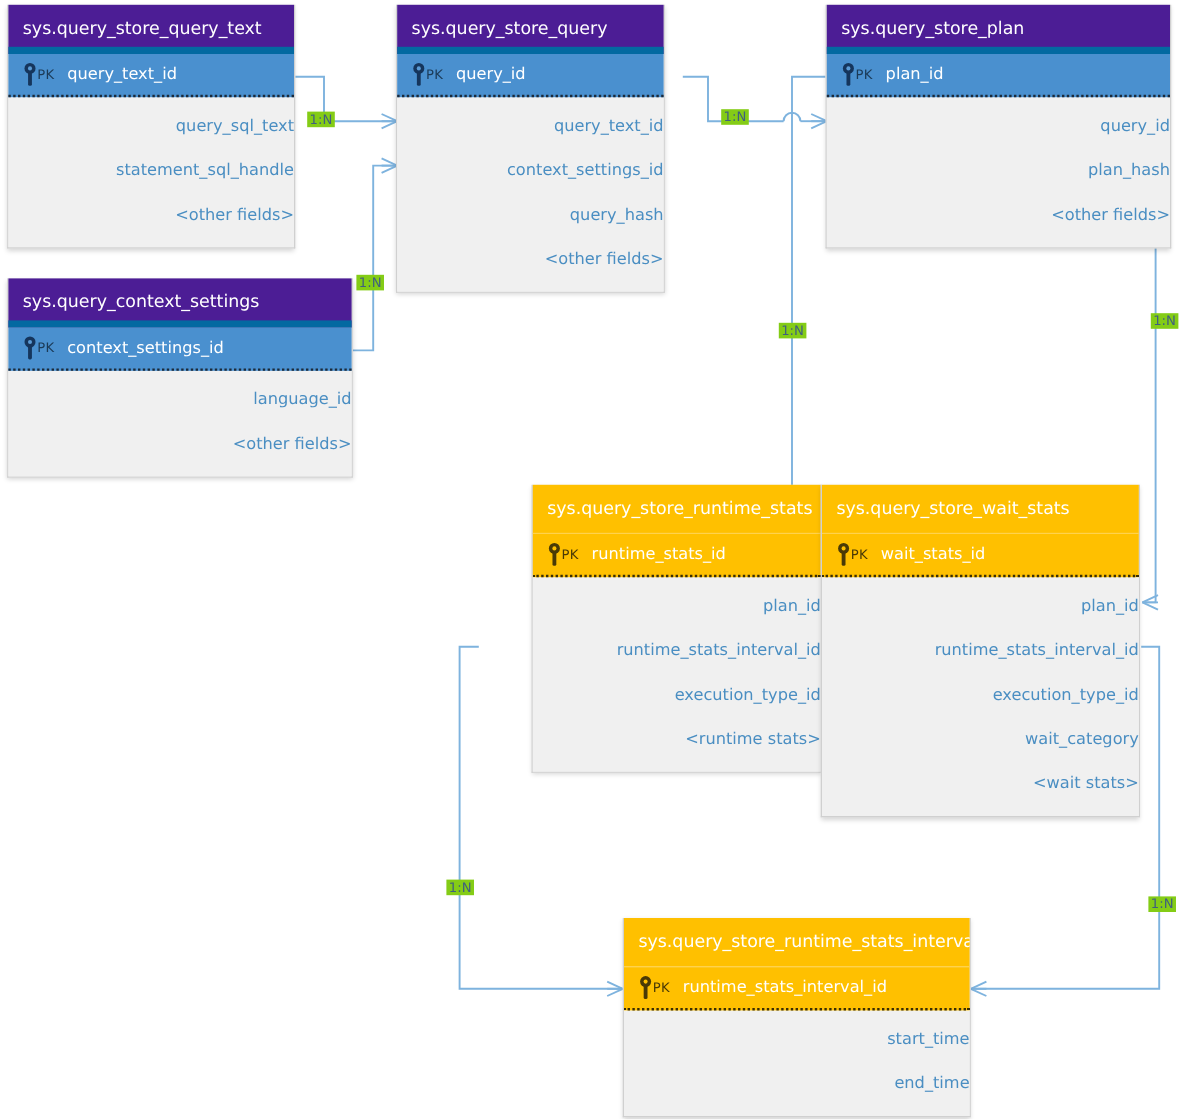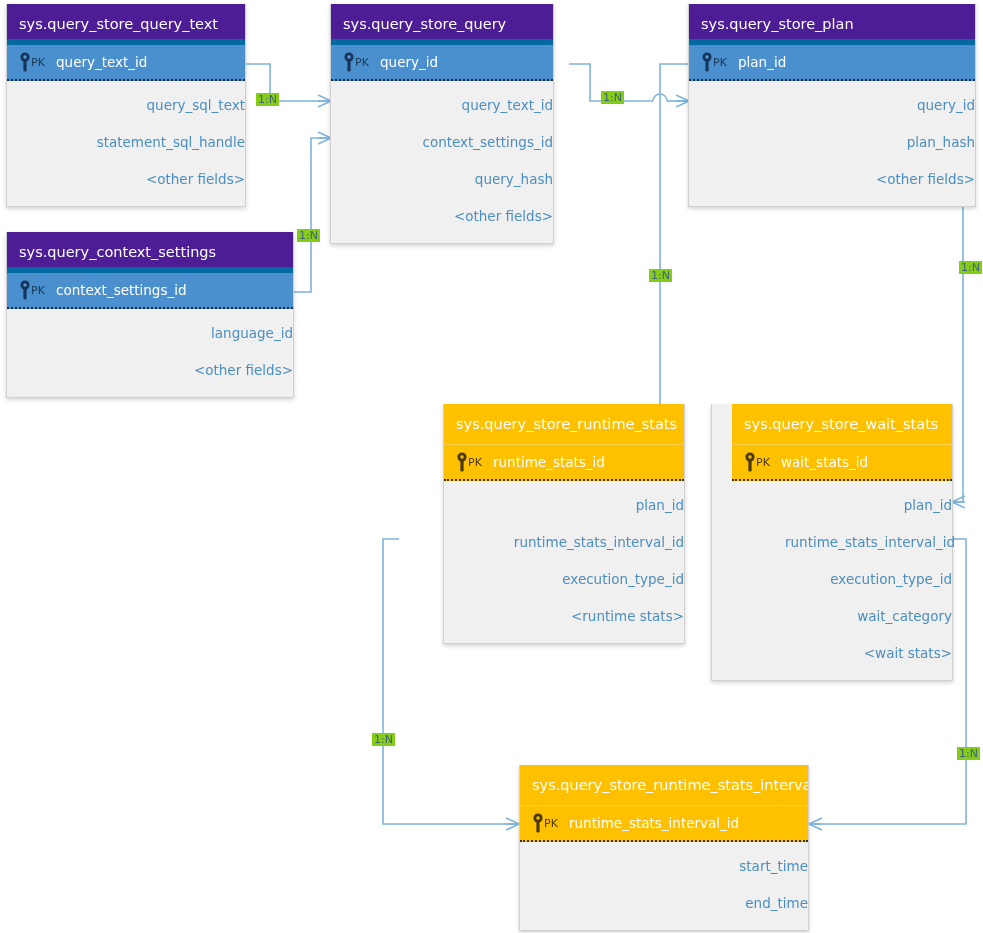--- a/index.html
+++ b/index.html
@@ -178,21 +178,21 @@
       <span class="pkname">runtime_stats_id</span>
     </div>
     <div class="fields">
       <div class="field">plan_id</div>
       <div class="field">runtime_stats_interval_id</div>
       <div class="field">execution_type_id</div>
       <div class="field">&lt;runtime stats&gt;</div>
     </div>
   </div>
 
-  <div class="entity e-orange" style="left:711px;top:404px;width:242px;padding-left:20px;">
+  <div class="entity e-orange" style="left:684px;top:404px;width:266px;">
     <div class="title">sys.query_store_wait_stats</div>
     <div class="pkrow">
       <svg class="keyicon" viewBox="0 0 14 20">
         <circle cx="6" cy="5" r="4.6" fill="#4a3a06"></circle>
           <circle cx="6" cy="5" r="1.7" fill="#ffc000"></circle>
         <rect x="4.4" y="8" width="3.2" height="11.5" rx="1.3" fill="#4a3a06"></rect>
       </svg>
       <span class="pklabel">PK</span>
       <span class="pkname">wait_stats_id</span>
     </div>

